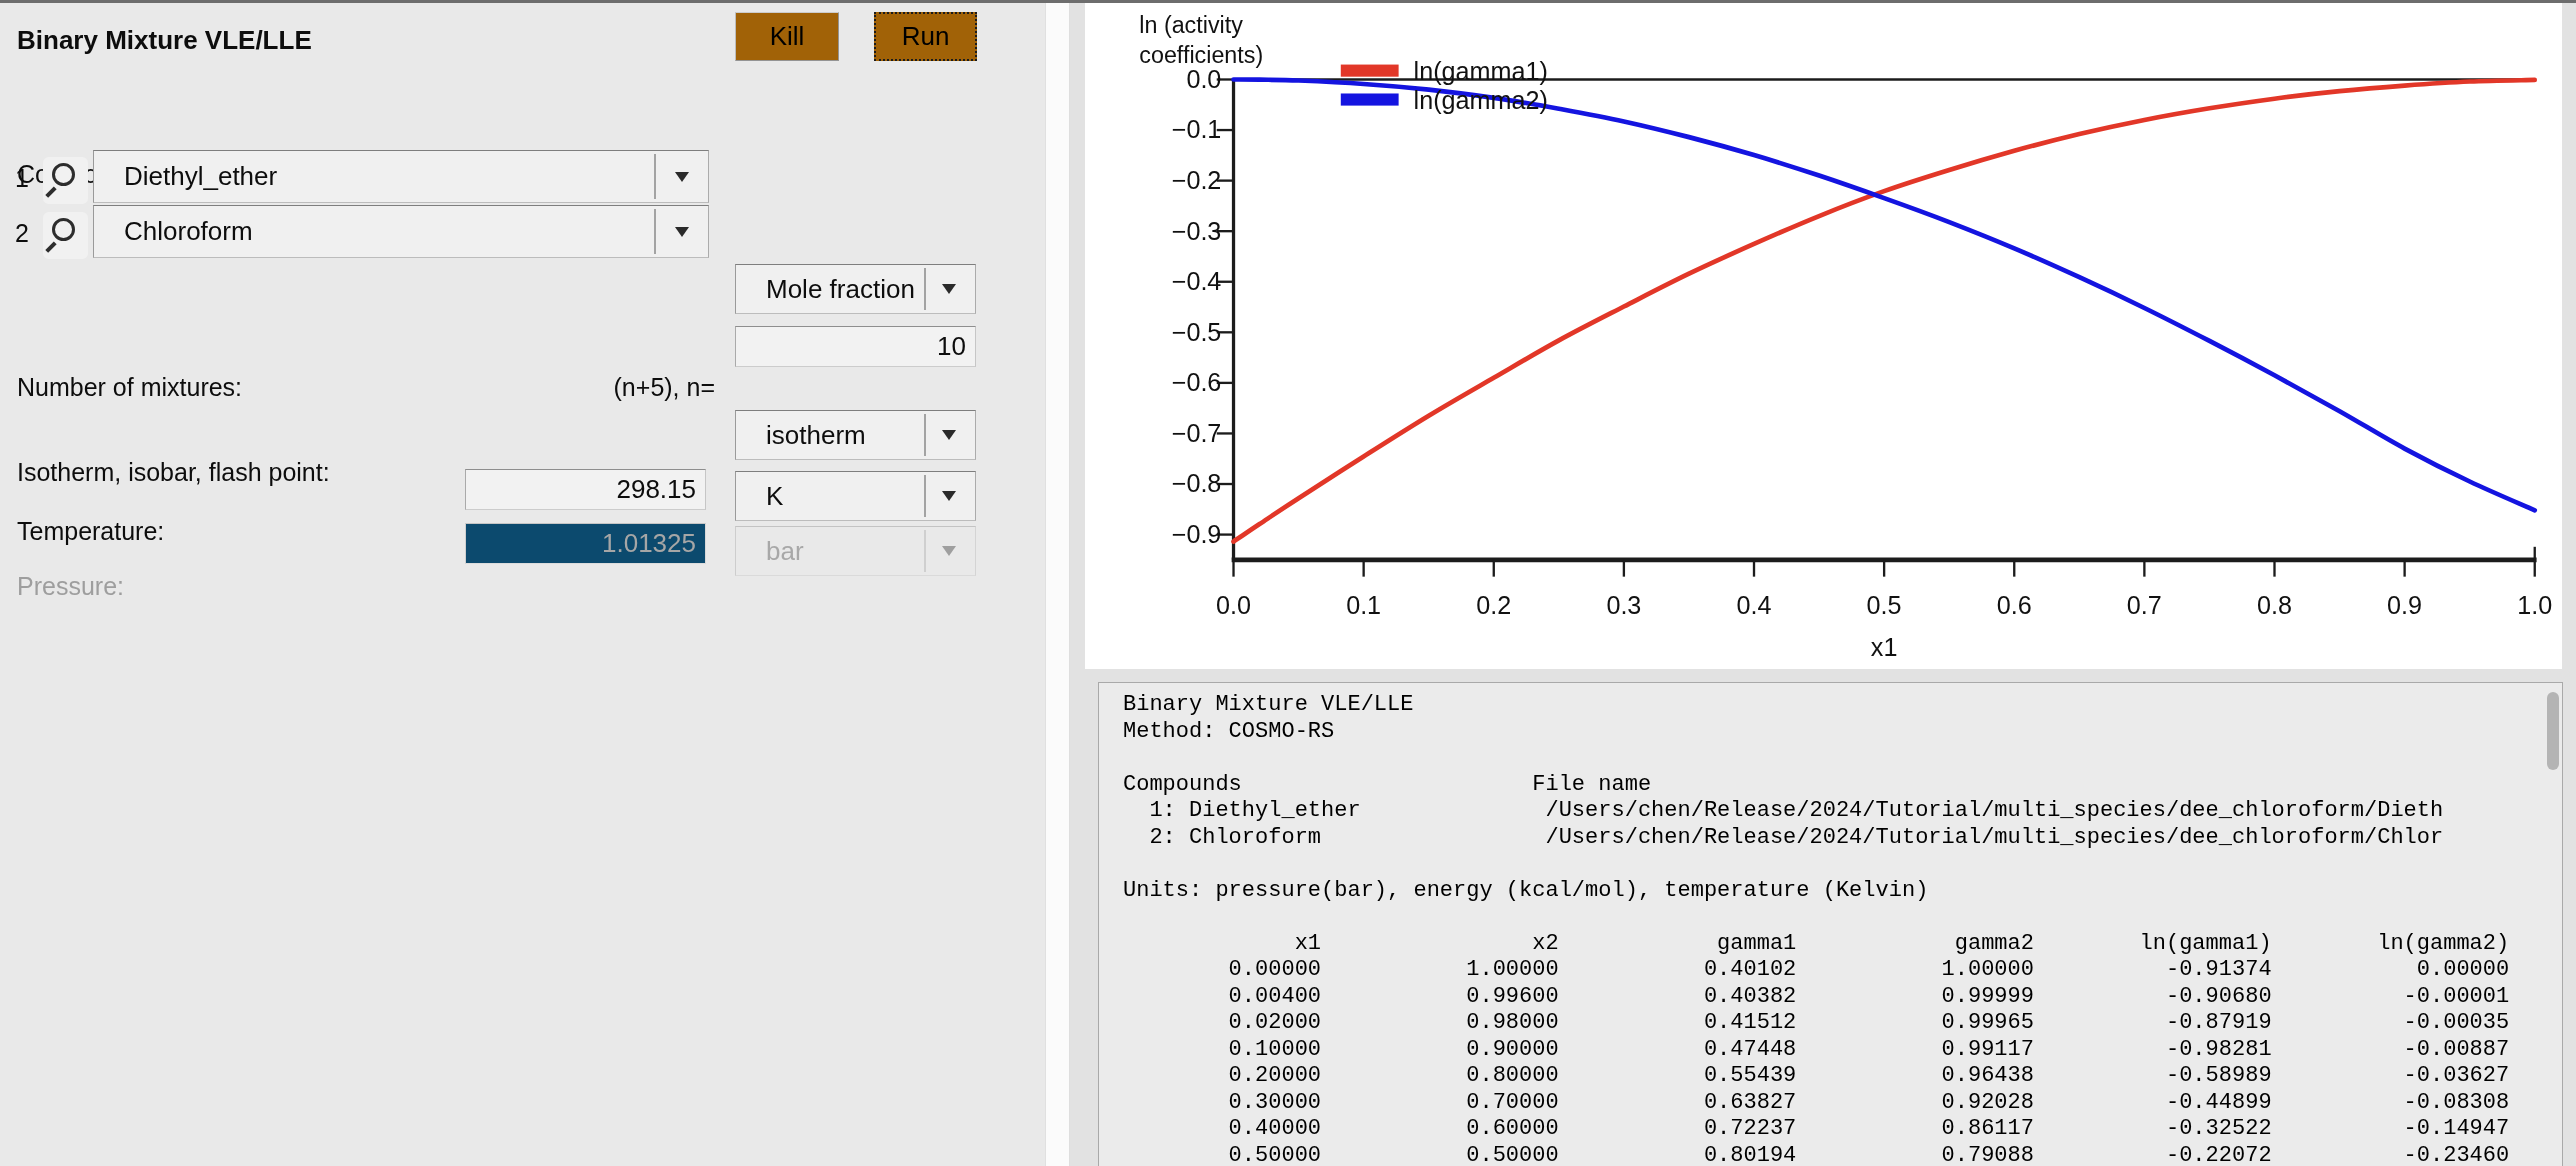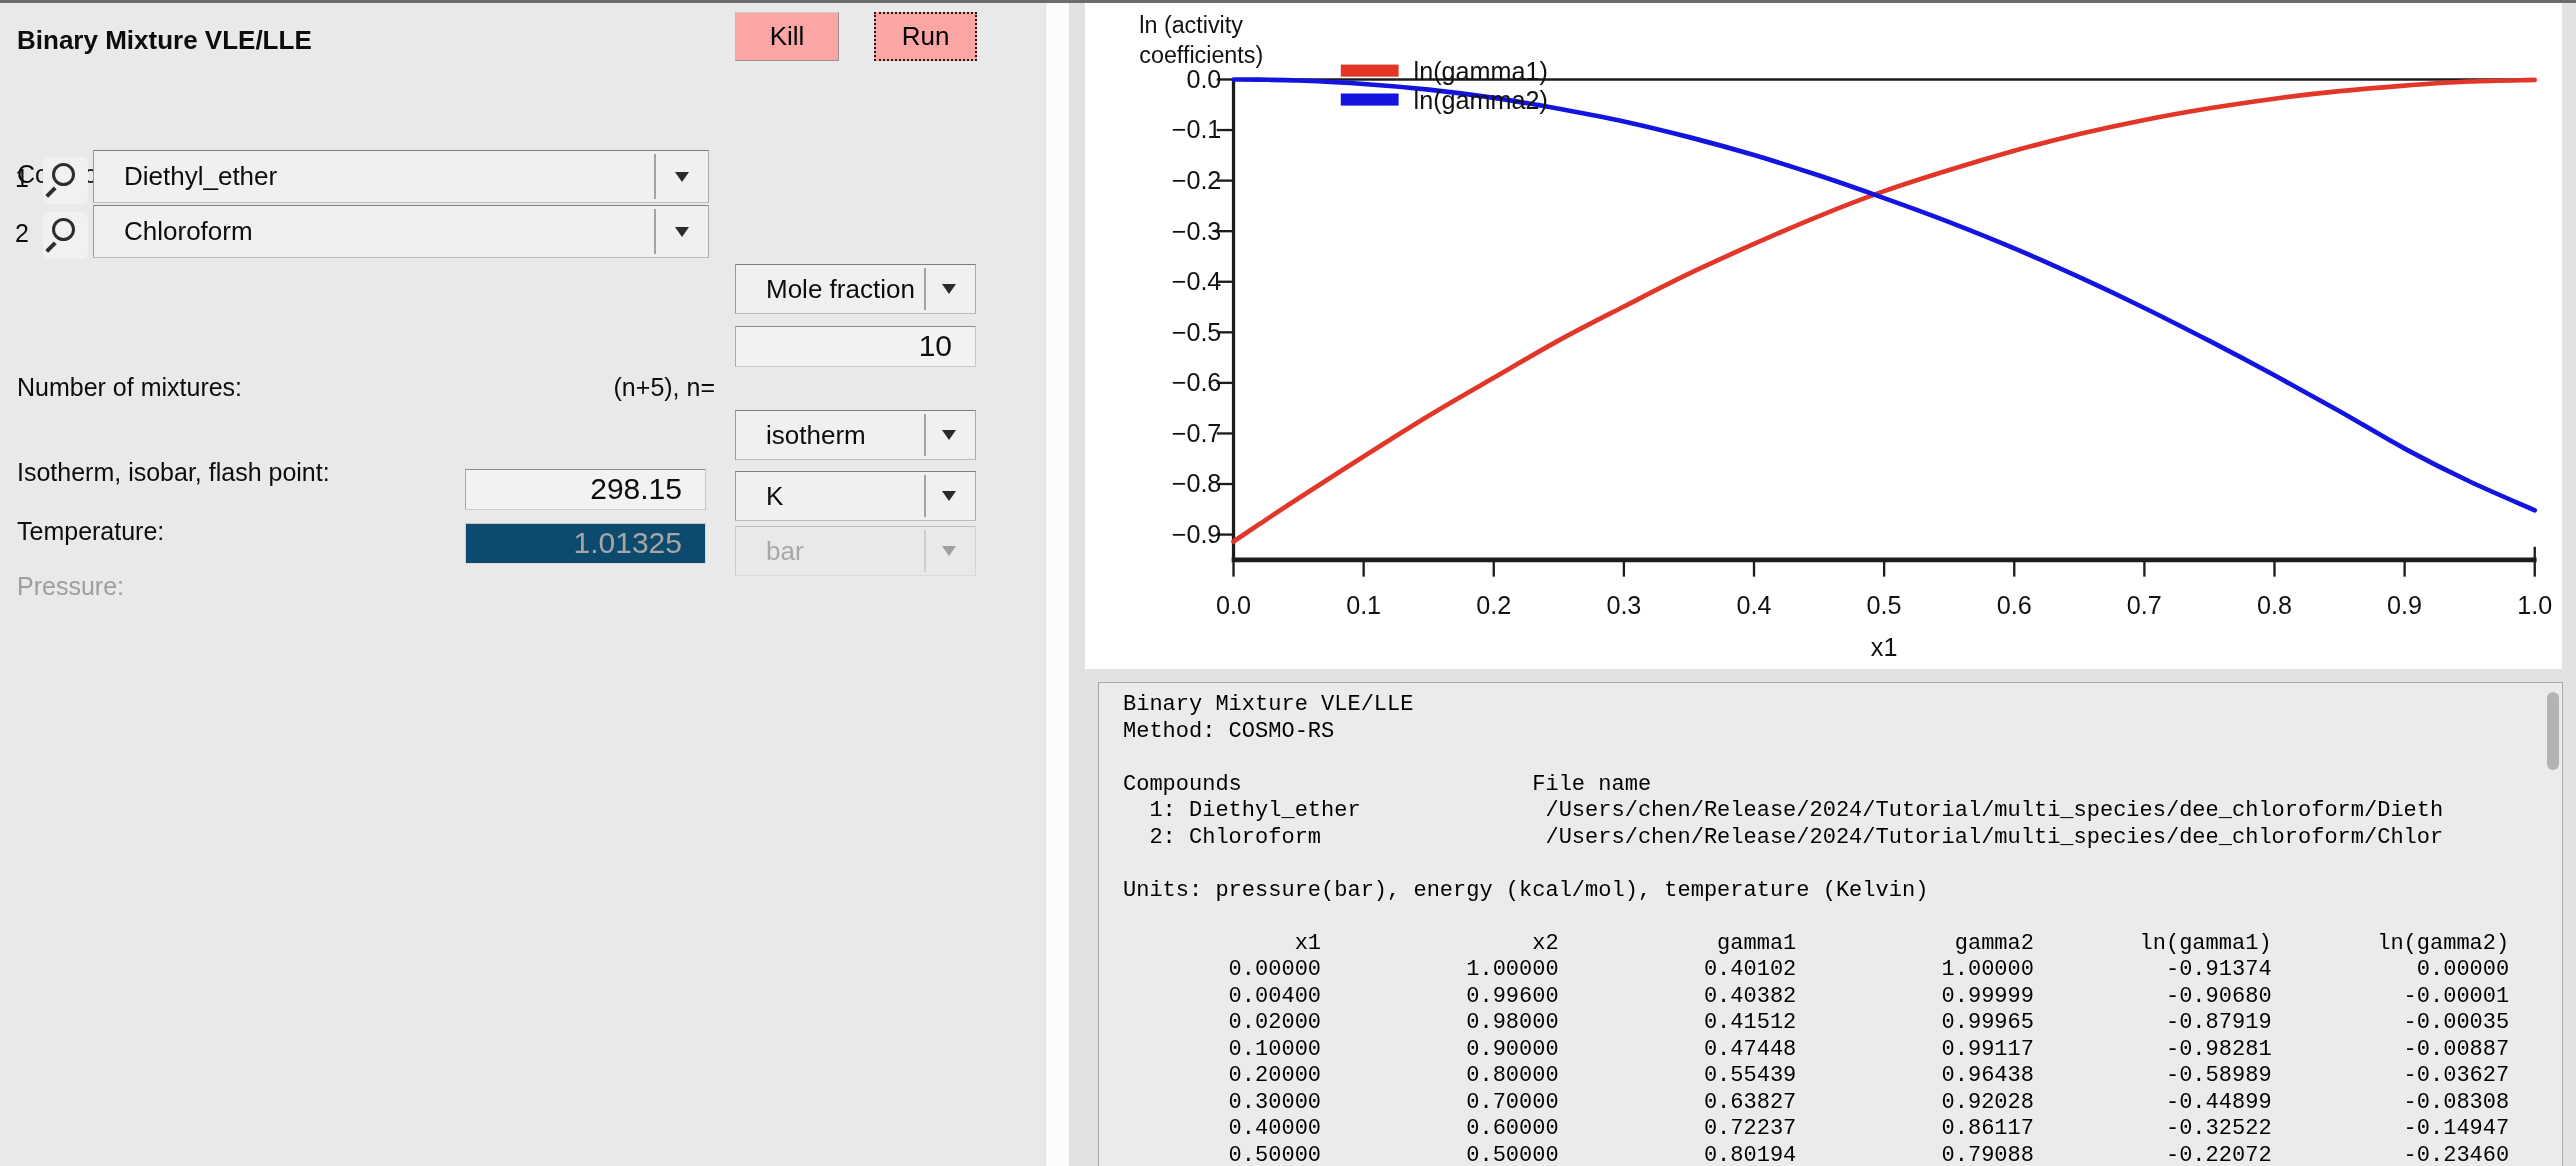--- a/index.html
+++ b/index.html
@@ -11,21 +11,21 @@
   
   .left-panel { position:absolute; left:0; top:2.8px; width:1045px; height:1164px; background:#e9e9e9; }
   .scroll-strip { position:absolute; left:1045px; top:2.8px; width:25px; height:1164px; background:#fbfbfb; border-left:0.9px solid #e0e0e0; border-right:0.9px solid #dedede; }
 
   .abs { position:absolute; }
   .label { font-size:25px; line-height:32px; white-space:nowrap;margin-top:39px; }
   .label.disabled { color:#9e9e9e; }
 
   .page-title { left:17px; top:22.4px; font-size:26px; font-weight:bold; }
 
-  .btn { position:absolute; height:49px; background:#fca5a5; font-size:26px; text-align:center; cursor:default; font-family:"Liberation Sans",sans-serif; }
+  .btn { position:absolute; height:49px; background:#a16207; font-size:26px; text-align:center; cursor:default; font-family:"Liberation Sans",sans-serif; }
   .btn-kill { left:735px; top:9.3px; width:104px; border:1.9px solid; border-color:#cccccc #949494 #949494 #bdbdbd; }
   .btn-run  { left:874px; top:9.3px; width:103px; border:2.8px dotted #1b1b1b; }
 
   .row-num { font-size:25px; line-height:32px; }
 
   .search-btn { position:absolute; width:45px; height:47px; background:#f1f1f1; border-radius:5.6px; }
   .mag-circle { position:absolute; left:9.3px; top:6.5px; width:23px; height:23px; border:3.3px solid #2d2d2d; border-radius:50%; }
   .mag-tail { position:absolute; left:5.6px; top:29px; width:3.7px; height:12px; background:#2d2d2d; transform:rotate(45deg); }
 
   .combo { position:absolute; background:#f0f0f0; border:1.9px solid; border-color:#7e7e7e #ababab #bcbcbc #9a9a9a; }
@@ -33,21 +33,21 @@
   .combo .sep { position:absolute; right:52px; top:2.8px; bottom:2.8px; width:1.9px; background:#a3a3a3; }
   .combo .arrow { position:absolute; right:18.7px; top:50%; margin-top:-4.7px; width:0; height:0;
                   border-left:7.5px solid transparent; border-right:7.5px solid transparent; border-top:10.3px solid #2a2a2a; }
   .combo.small .sep { right:49px; }
   .combo.disabled { background:#e9e9e9; border-color:#c3c3c3 #d4d4d4 #dadada #cdcdcd; }
   .combo.disabled .txt { color:#a8a8a8; }
   .combo.disabled .sep { background:#cfcfcf; }
   .combo.disabled .arrow { border-top-color:#9f9f9f; }
 
   .field { position:absolute; width:241px; height:41px; background:#f2f2f2; border:1.9px solid; border-color:#8e8e8e #c6c6c6 #cccccc #aaaaaa;
-           font-size:30px; text-align:right; padding-right:23px; color:#0d0d0d; font-family:"Liberation Sans",sans-serif; }
+           font-size:26px; text-align:right; padding-right:9px; color:#0d0d0d; font-family:"Liberation Sans",sans-serif; }
   .field:disabled { background:#0c4a6e; color:#a6a6a6; border-color:#c5c5c5 #d8d8d8 #dcdcdc #cfcfcf; -webkit-text-fill-color:#a6a6a6; }
 
   .combo1 { left:93px; top:147px; width:616px; height:53px; }
   .combo2 { left:93px; top:202px; width:616px; height:53px; }
   .combo-frac { left:735px; top:261px; width:241px; height:50px; }
   .combo-iso  { left:735px; top:407px; width:241px; height:50px; }
   .combo-K    { left:735px; top:468px; width:241px; height:50px; }
   .combo-bar  { left:735px; top:523px; width:241px; height:50px;padding-left:40px; }
 
   

